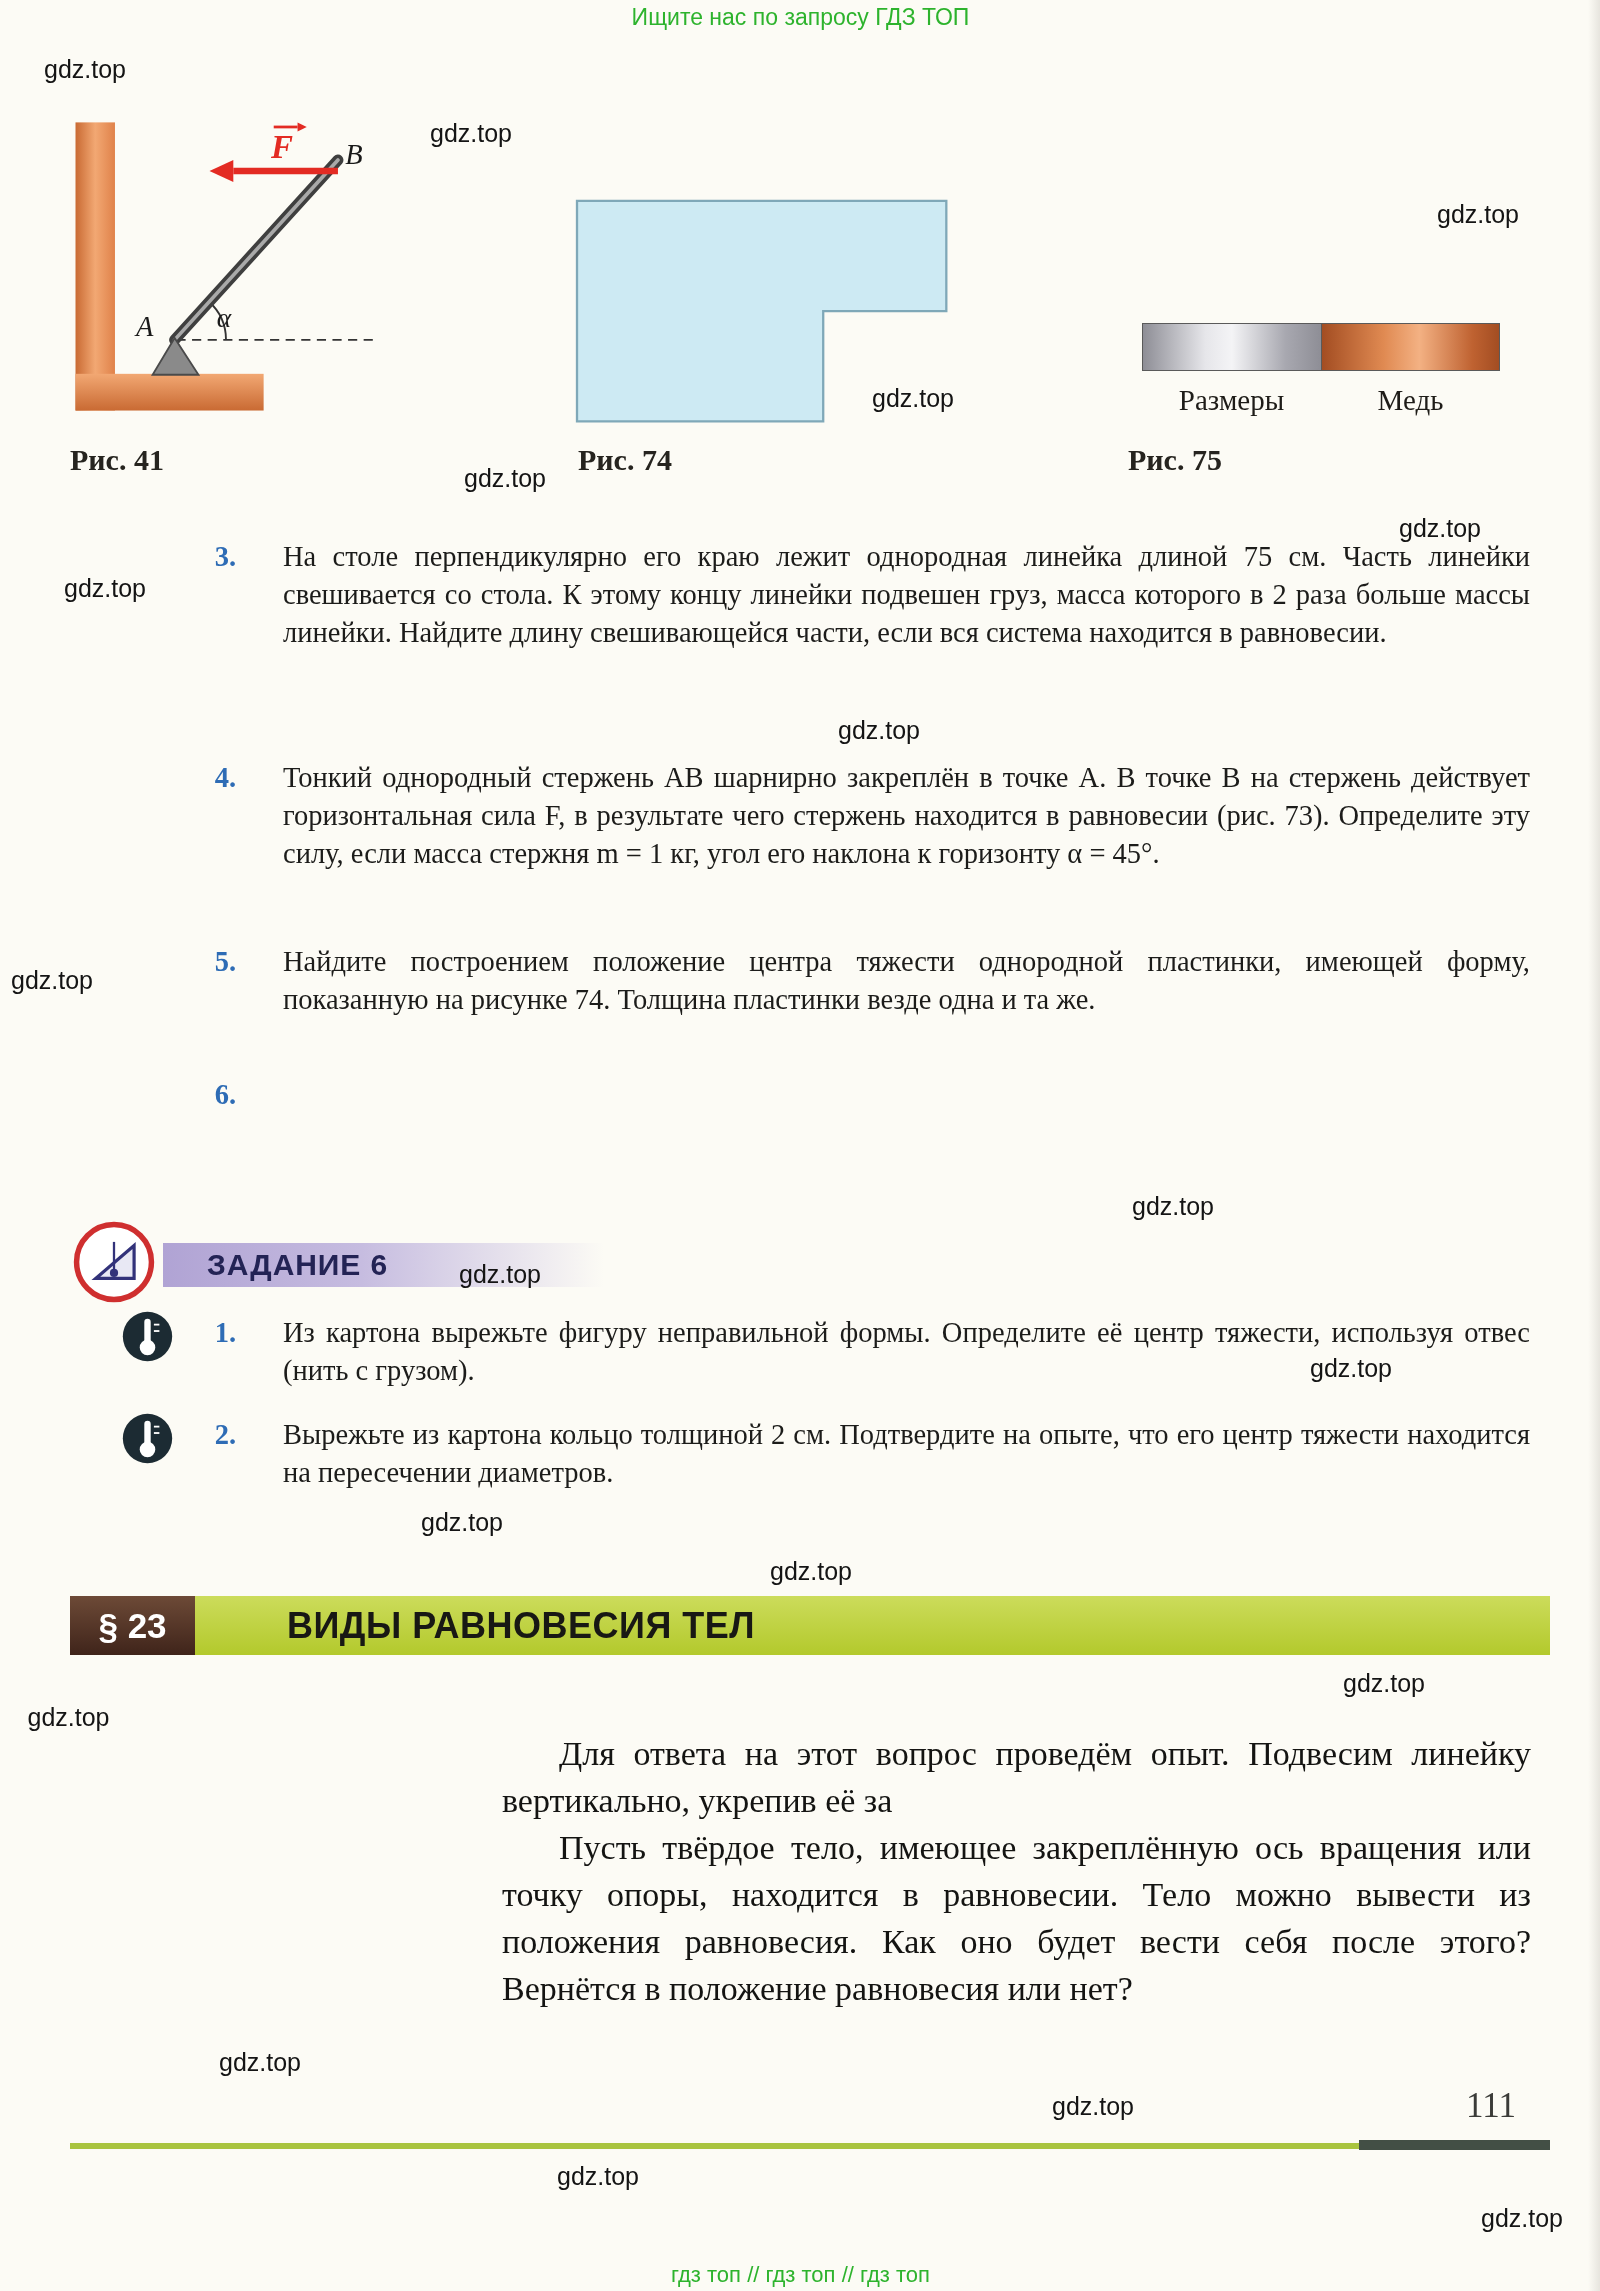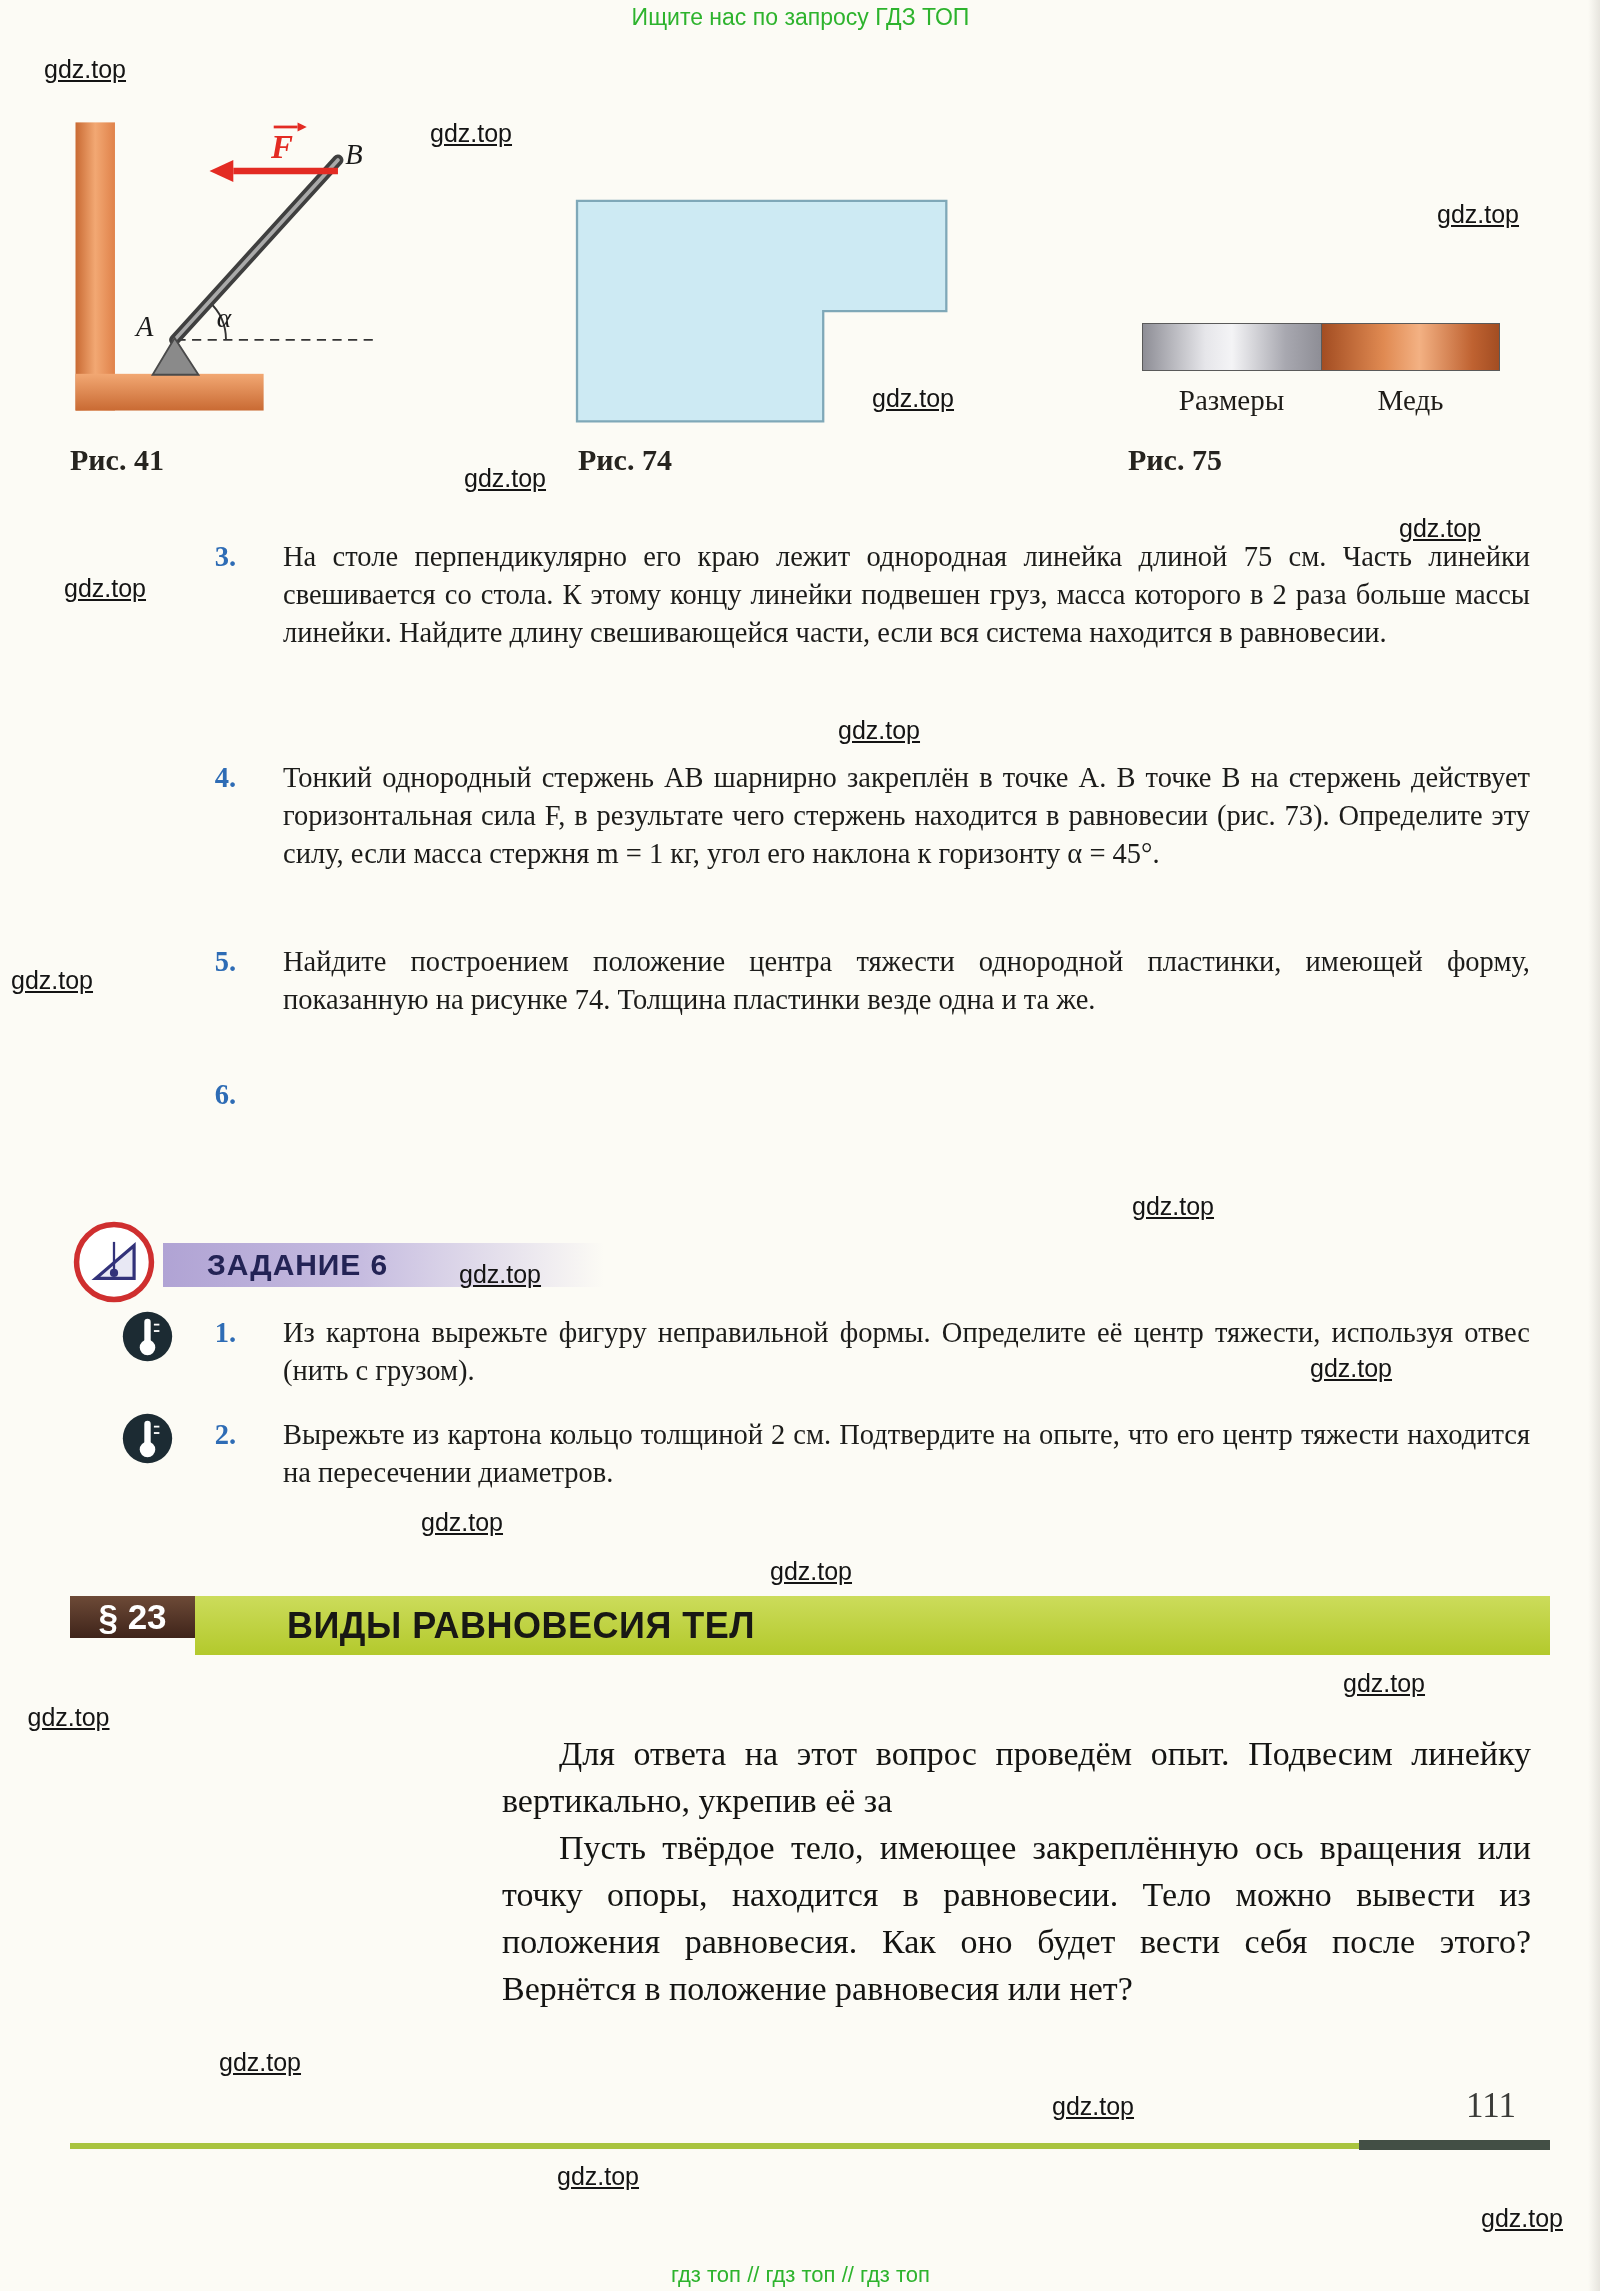--- a/index.html
+++ b/index.html
@@ -14,21 +14,21 @@
     background:linear-gradient(90deg, rgba(0,0,0,0), rgba(60,50,40,0.12));
     pointer-events:none;
   }
 
   .greenlink{
     position:absolute; left:0; width:100%; text-align:center;
     font:23px "Liberation Sans", sans-serif; color:#2db32d;
   }
   .watermark{
     position:absolute; font:400 25px "Liberation Sans", sans-serif;
-    color:#141414; z-index:9; white-space:nowrap;text-decoration:underline;
+    color:#141414; z-index:9; white-space:nowrap;
   }
 
   
   .fig{ position:absolute; }
   .caption{
     position:absolute; top:443px; font:bold 30px "Liberation Serif", serif; color:#26241f;
   }
   .flabel{ font:italic bold 36px "Liberation Serif", serif; fill:#e32b23; }
   .ptlabel{ font:italic 31px "Liberation Serif", serif; fill:#1a1a1a; }
   .alabel{ font:italic 30px "Liberation Serif", serif; fill:#1a1a1a; }
@@ -54,21 +54,21 @@
   .zad-bar{
     position:absolute; left:163px; top:1243px; width:441px; height:44px;
     background:linear-gradient(90deg,#b0a3d4 0%,#c6bce0 45%, rgba(244,242,250,0) 100%);
     display:flex; align-items:center; padding-left:44px;
     font:bold 30px "Liberation Sans", sans-serif; color:#232355; letter-spacing:0.9px;
   }
   .task-icon{ position:absolute; left:121px; }
 
   
   .s23-box{
-    position:absolute; left:70px; top:1596px; width:125px; height:42px;
+    position:absolute; left:70px; top:1596px; width:125px; height:59px;
     background:linear-gradient(180deg,#6d4a37,#3f241a); color:#fff;
     display:flex; align-items:center; justify-content:center;
     font:bold 35px "Liberation Sans", sans-serif;
   }
   .s23-bar{
     position:absolute; left:195px; top:1596px; width:1355px; height:59px;
     background:linear-gradient(180deg,#ccdc5b,#b3c92c);
     display:flex; align-items:center; padding-left:92px;
     font:bold 36px "Liberation Sans", sans-serif; color:#181814; letter-spacing:0.5px;
   }

